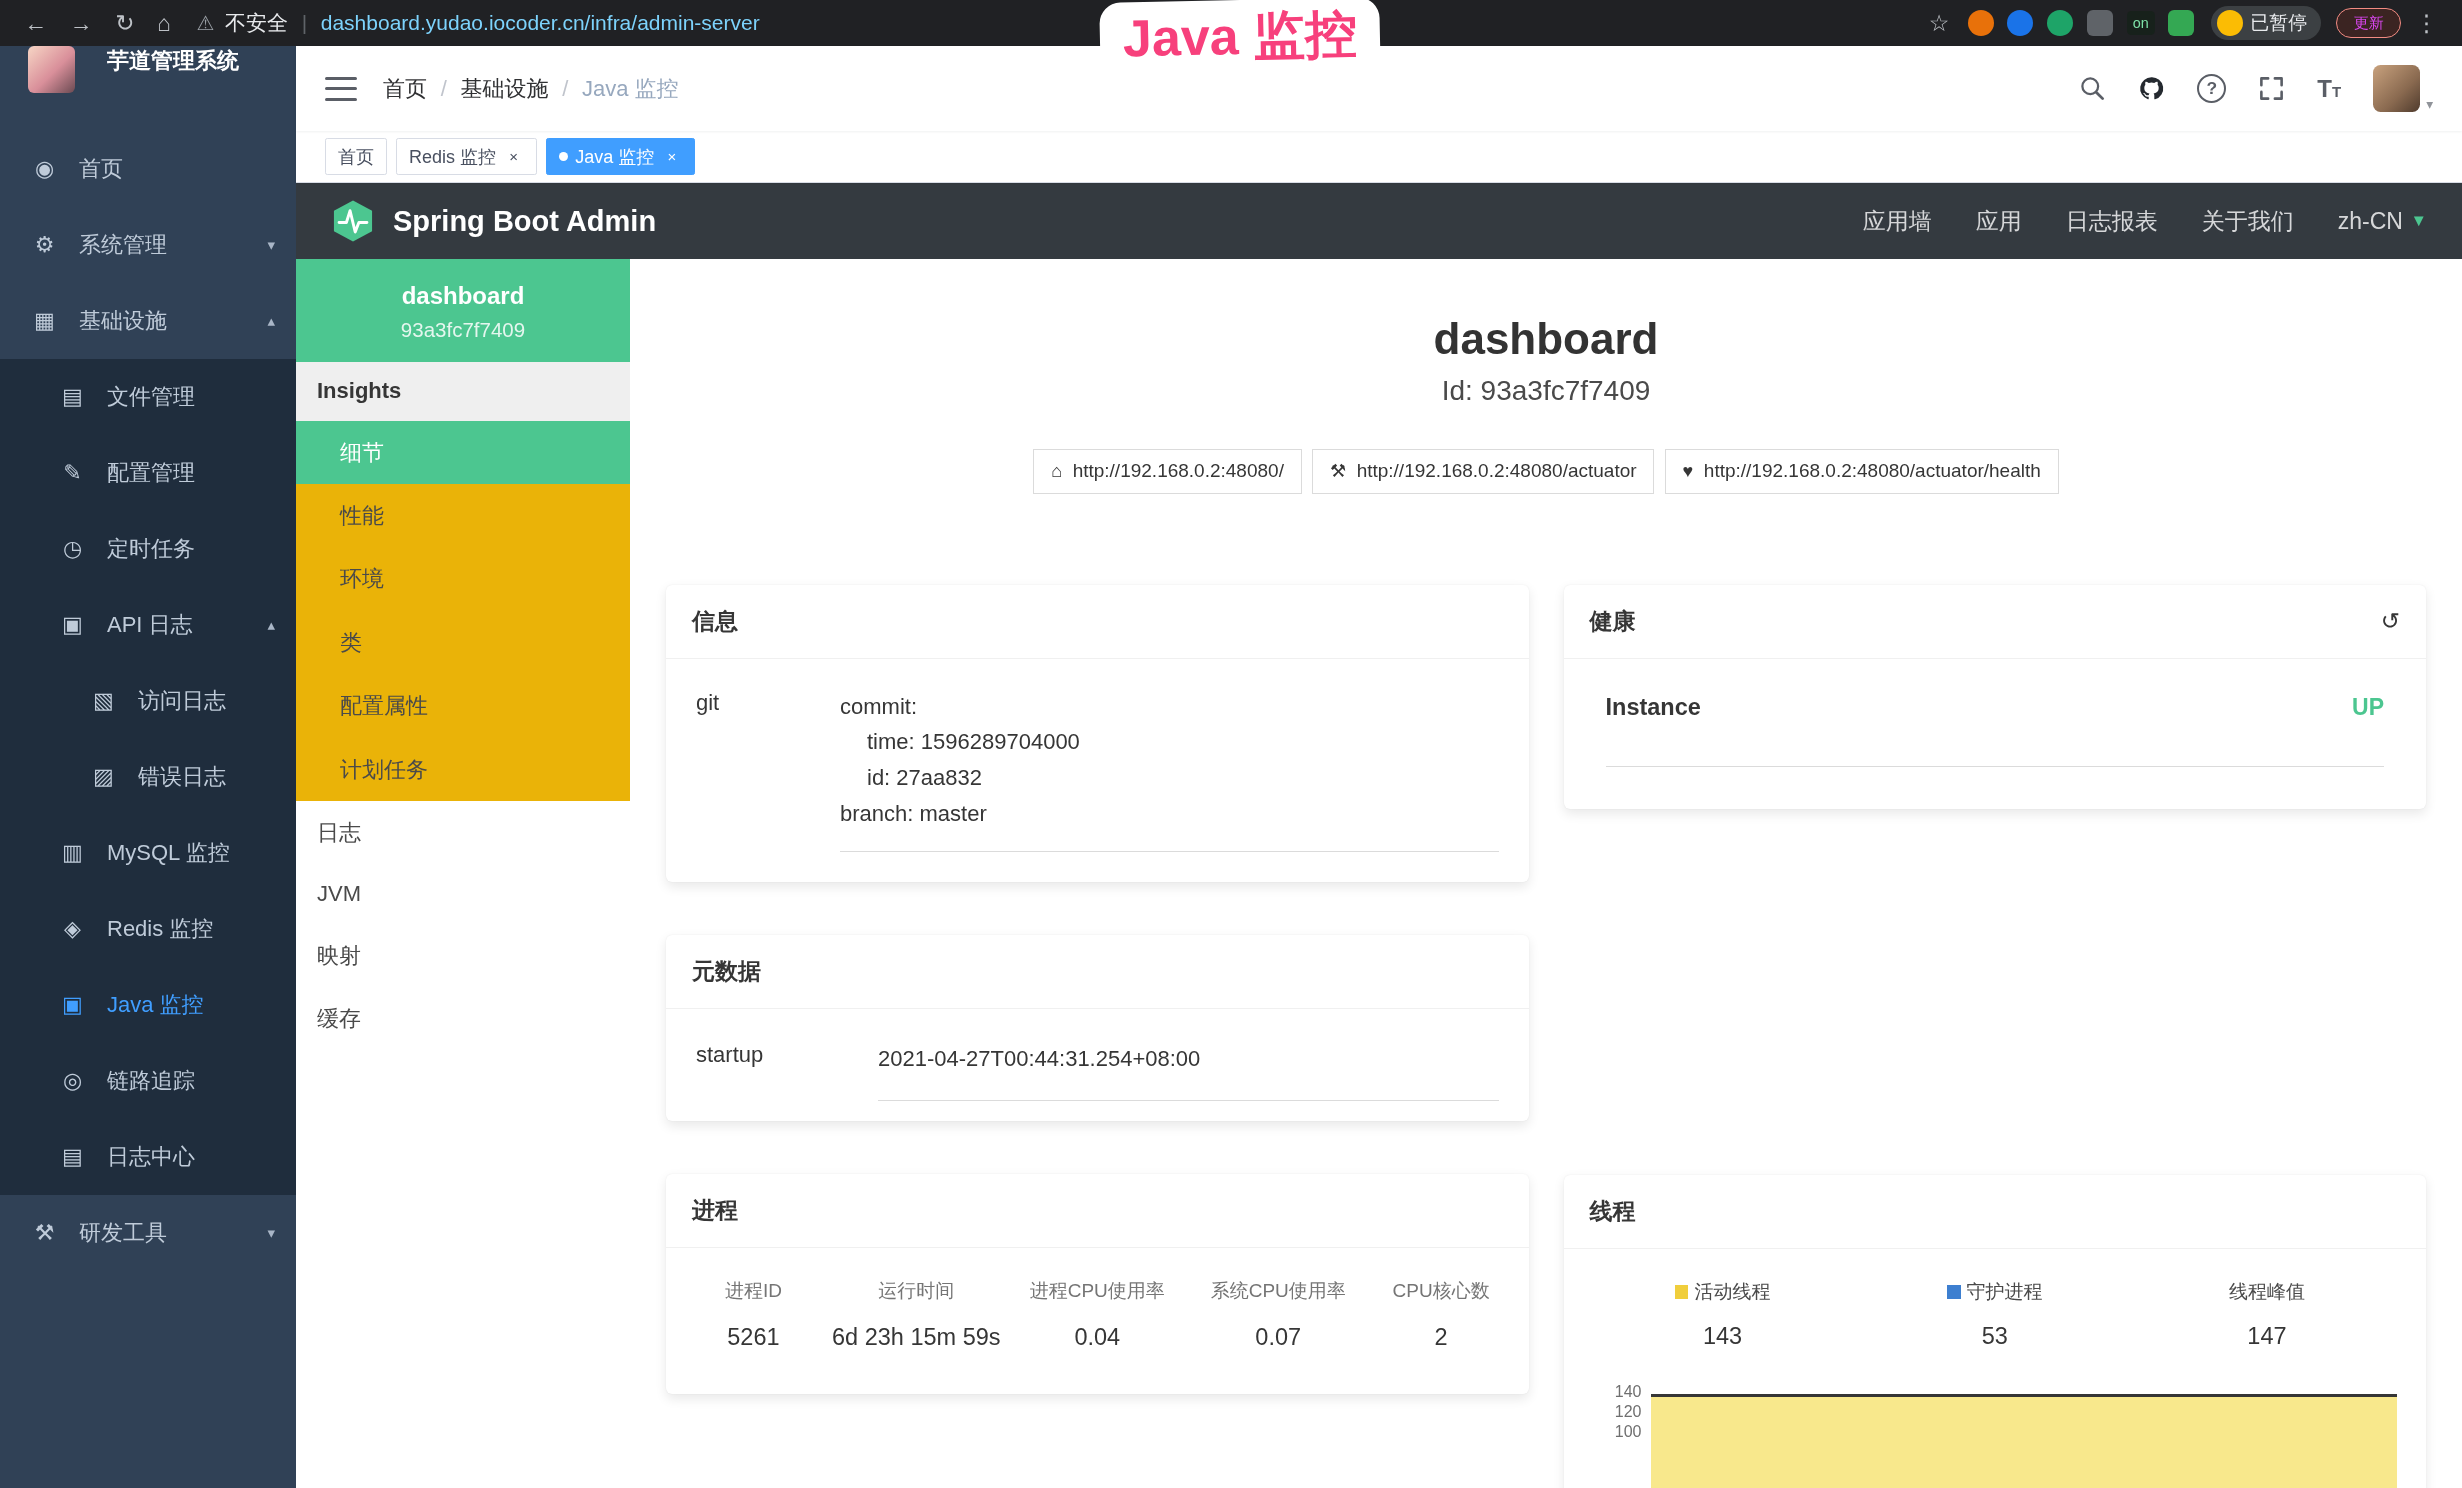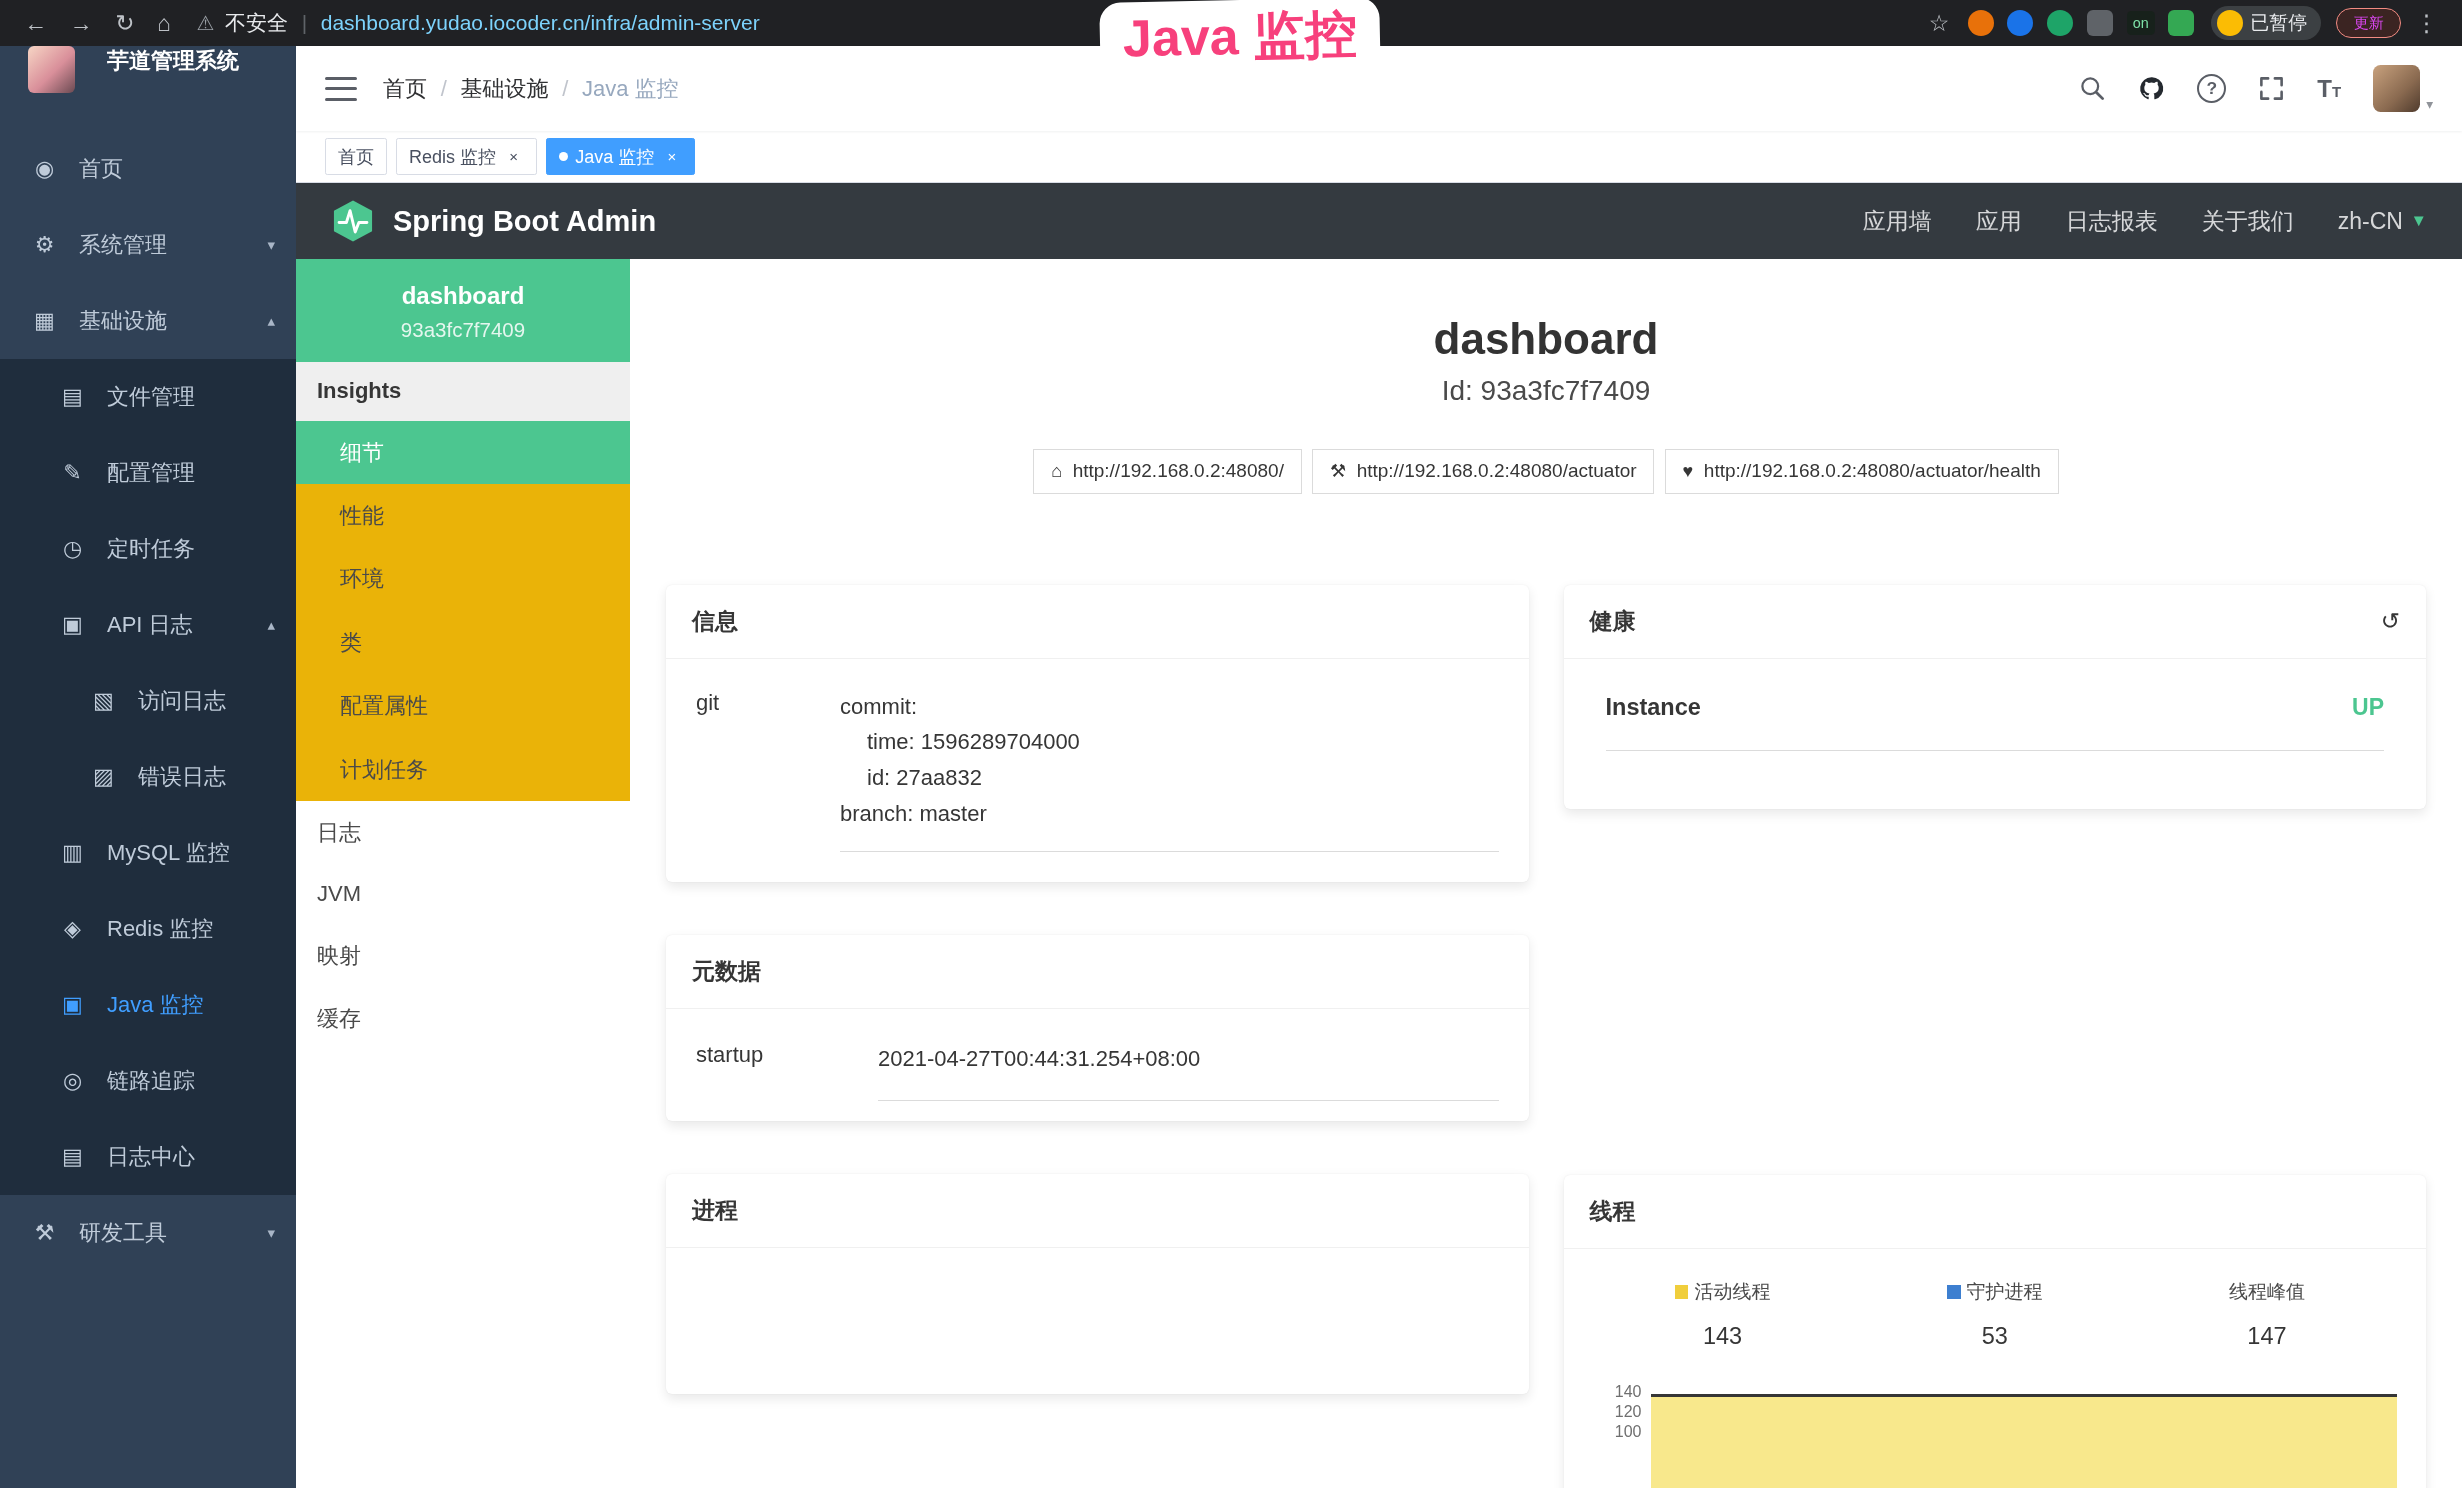--- a/index.html
+++ b/index.html
@@ -119,21 +119,21 @@
 
   .card-proc { height:220px; }
   .card-proc .card-bd { padding:30px 15px 0; display:flex; }
   .pcol { flex:1; text-align:center; min-width:0; }
   .pcol.wide { flex:1.25; }
   .phead { font-size:19px; color:#757575; white-space:nowrap; }
   .pval { font-size:23.5px; color:#363636; margin-top:20px; white-space:nowrap; }
 
   .card-health { height:224px; }
   .card-health .card-bd { padding:35px 42px 0; }
-  .h-row { display:flex; align-items:center; justify-content:space-between; border-bottom:1.5px solid #dbdbdb; padding-bottom:29px; }
+  .h-row { display:flex; align-items:center; justify-content:space-between; border-bottom:1.5px solid #dbdbdb; padding-bottom:45px; }
   .h-name { font-size:23.5px; font-weight:bold; color:#363636; }
   .h-up { font-size:23px; font-weight:bold; color:var(--accent-green,#4cc690); }
 
   .card-threads { margin-top:366px; height:485px; }
   .card-threads .card-bd { padding:30px 23px 0; }
   .legend { display:flex; }
   .lcol { flex:1; text-align:center; min-width:0; }
   .llabel { font-size:19px; color:#4a4a4a; display:inline-flex; align-items:center; gap:6px; white-space:nowrap; }
   .sq { width:13.7px; height:13.7px; display:inline-block; }
   .sq-y { background:var(--legend-yellow,#f0ce3c); }
@@ -388,20 +388,42 @@
                 <div class="card-bd">
                   <div class="kv-key">startup</div>
                   <div class="kv-val">2021-04-27T00:44:31.254+08:00</div>
                 </div>
               </div>
 
               <div class="card card-proc">
                 <div class="card-hd">
                     <span class="card-title">进程</span>
                   </div>
+                <div class="card-bd">
+                  <div class="pcol">
+                    <div class="phead">进程ID</div>
+                    <div class="pval">5261</div>
+                  </div>
+                  <div class="pcol wide">
+                    <div class="phead">运行时间</div>
+                    <div class="pval">6d 23h 15m 59s</div>
+                  </div>
+                  <div class="pcol wide">
+                    <div class="phead">进程CPU使用率</div>
+                    <div class="pval">0.04</div>
+                  </div>
+                  <div class="pcol wide">
+                    <div class="phead">系统CPU使用率</div>
+                    <div class="pval">0.07</div>
+                  </div>
+                  <div class="pcol">
+                    <div class="phead">CPU核心数</div>
+                    <div class="pval">2</div>
+                  </div>
+                </div>
               </div>
             </div>
 
             <div class="colm">
               <div class="card card-health">
                 <div class="card-hd">
                   <span class="card-title">健康</span>
                   <span class="hist-ico">↺</span>
                 </div>
                 <div class="card-bd">

